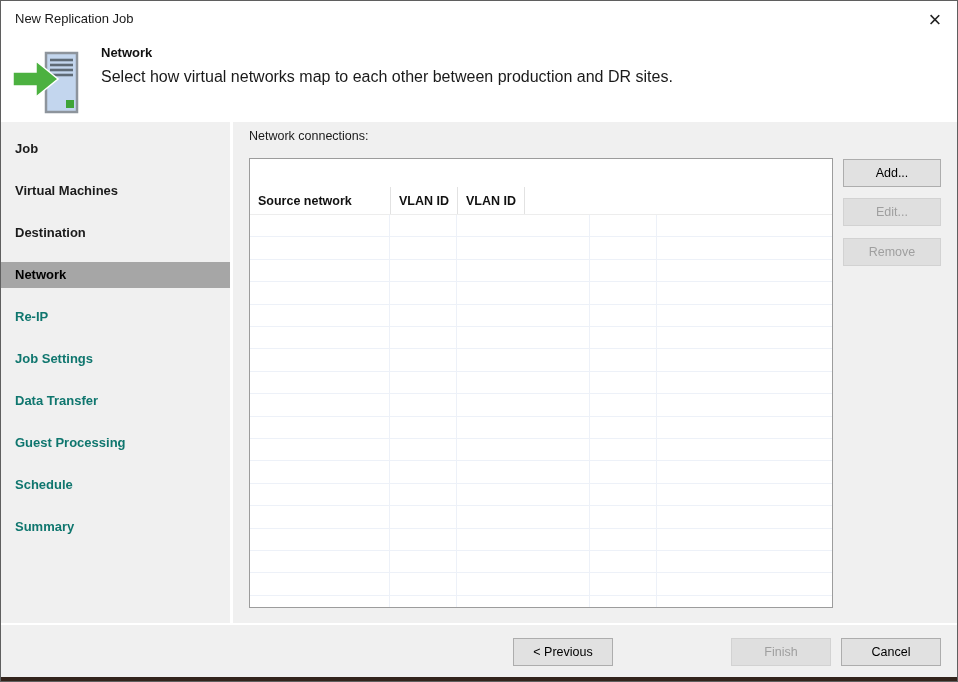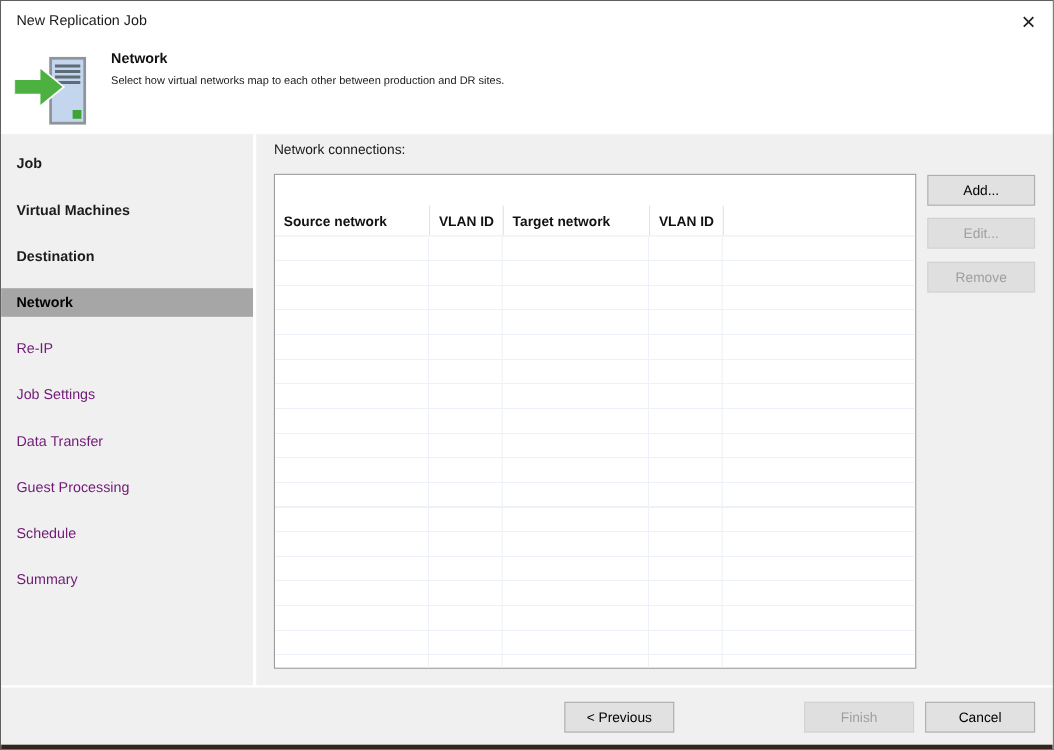--- a/index.html
+++ b/index.html
@@ -36,41 +36,41 @@
     position: absolute; left: 0; top: 34px; right: 0; height: 87px;
     background: #fff;
   }
   .wizard-icon { position: absolute; left: 12px; top: 4px; }
   .step-title {
     position: absolute; left: 100px; top: 10px;
     font-size: 13px; font-weight: 700; color: #111;
   }
   .step-desc {
     position: absolute; left: 100px; top: 33px;
-    font-size: 10px; color: #1a1a1a;
+    font-size: 16px; color: #1a1a1a;
   }
   
   .bodyarea {
     position: absolute; left: 0; top: 121px; right: 0; height: 501px;
     background: #f0f0f0;
   }
   .sidebar {
     position: absolute; left: 0; top: 0; width: 232px; height: 100%;
     background: #f0f0f0;
     border-right: 3px solid #ffffff;
     padding-top: 14px;
   }
   .side-item {
     height: 26px; line-height: 26px;
     padding-left: 14px; margin-bottom: 16px;
     font-size: 13px; cursor: default;
   }
   .side-item.done   { color: #1b1b1b; font-weight: 700; }
   .side-item.current{ color: #000;    font-weight: 700; background: #a6a6a6; }
-  .side-item.todo   { color: #701a75; font-weight: 400; }
+  .side-item.todo   { color: #0f766e; font-weight: 700; }
 
   .content { position: absolute; left: 232px; top: 0; right: 0; height: 100%; }
   .list-label {
     position: absolute; left: 16px; top: 7px;
     font-size: 12.5px; color: #1a1a1a;
   }
   
   .net-table {
     position: absolute; left: 16px; top: 36px;
     width: 584px; height: 450px;
@@ -165,21 +165,20 @@
       <div class="side-item todo">Summary</div>
     </div>
 
     <div class="content">
       <div class="list-label">Network connections:</div>
 
       <div class="net-table">
         <div class="thead">
           <div class="th c1">Source network</div>
           <div class="th c2">VLAN ID</div>
-          <div class="th c3">Target network</div>
           <div class="th c4">VLAN ID</div>
           <div class="th c5"></div>
         </div>
         <div class="tbody">
           <div class="vline v1"></div>
           <div class="vline v2"></div>
           <div class="vline v3"></div>
           <div class="vline v4"></div>
         </div>
       </div>

